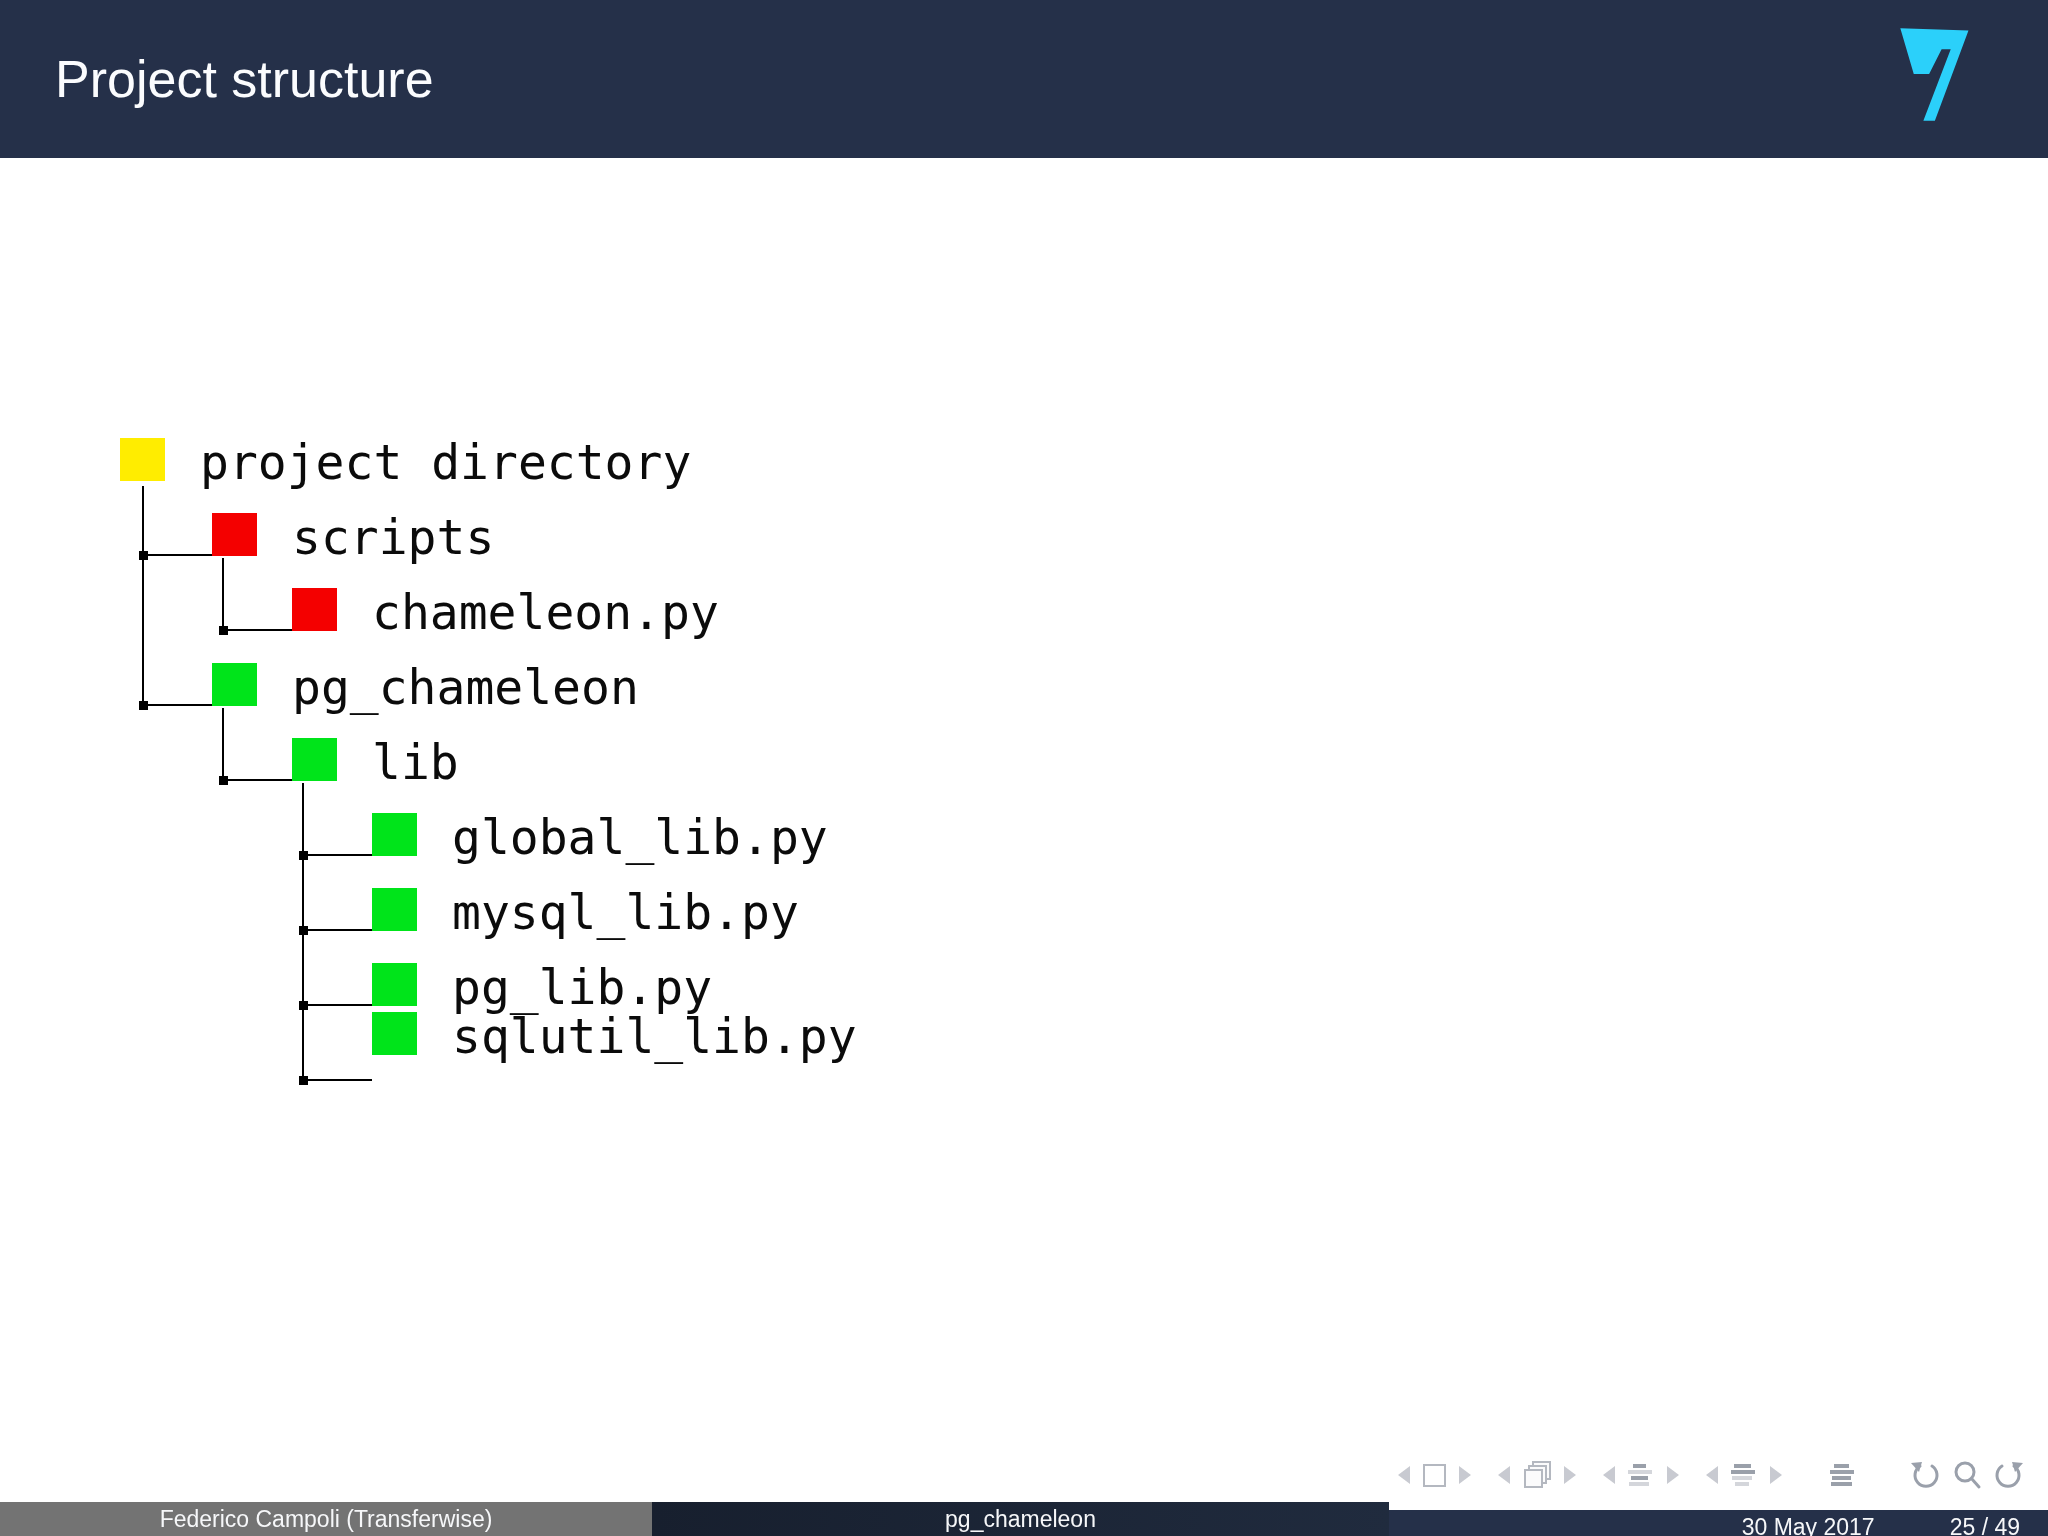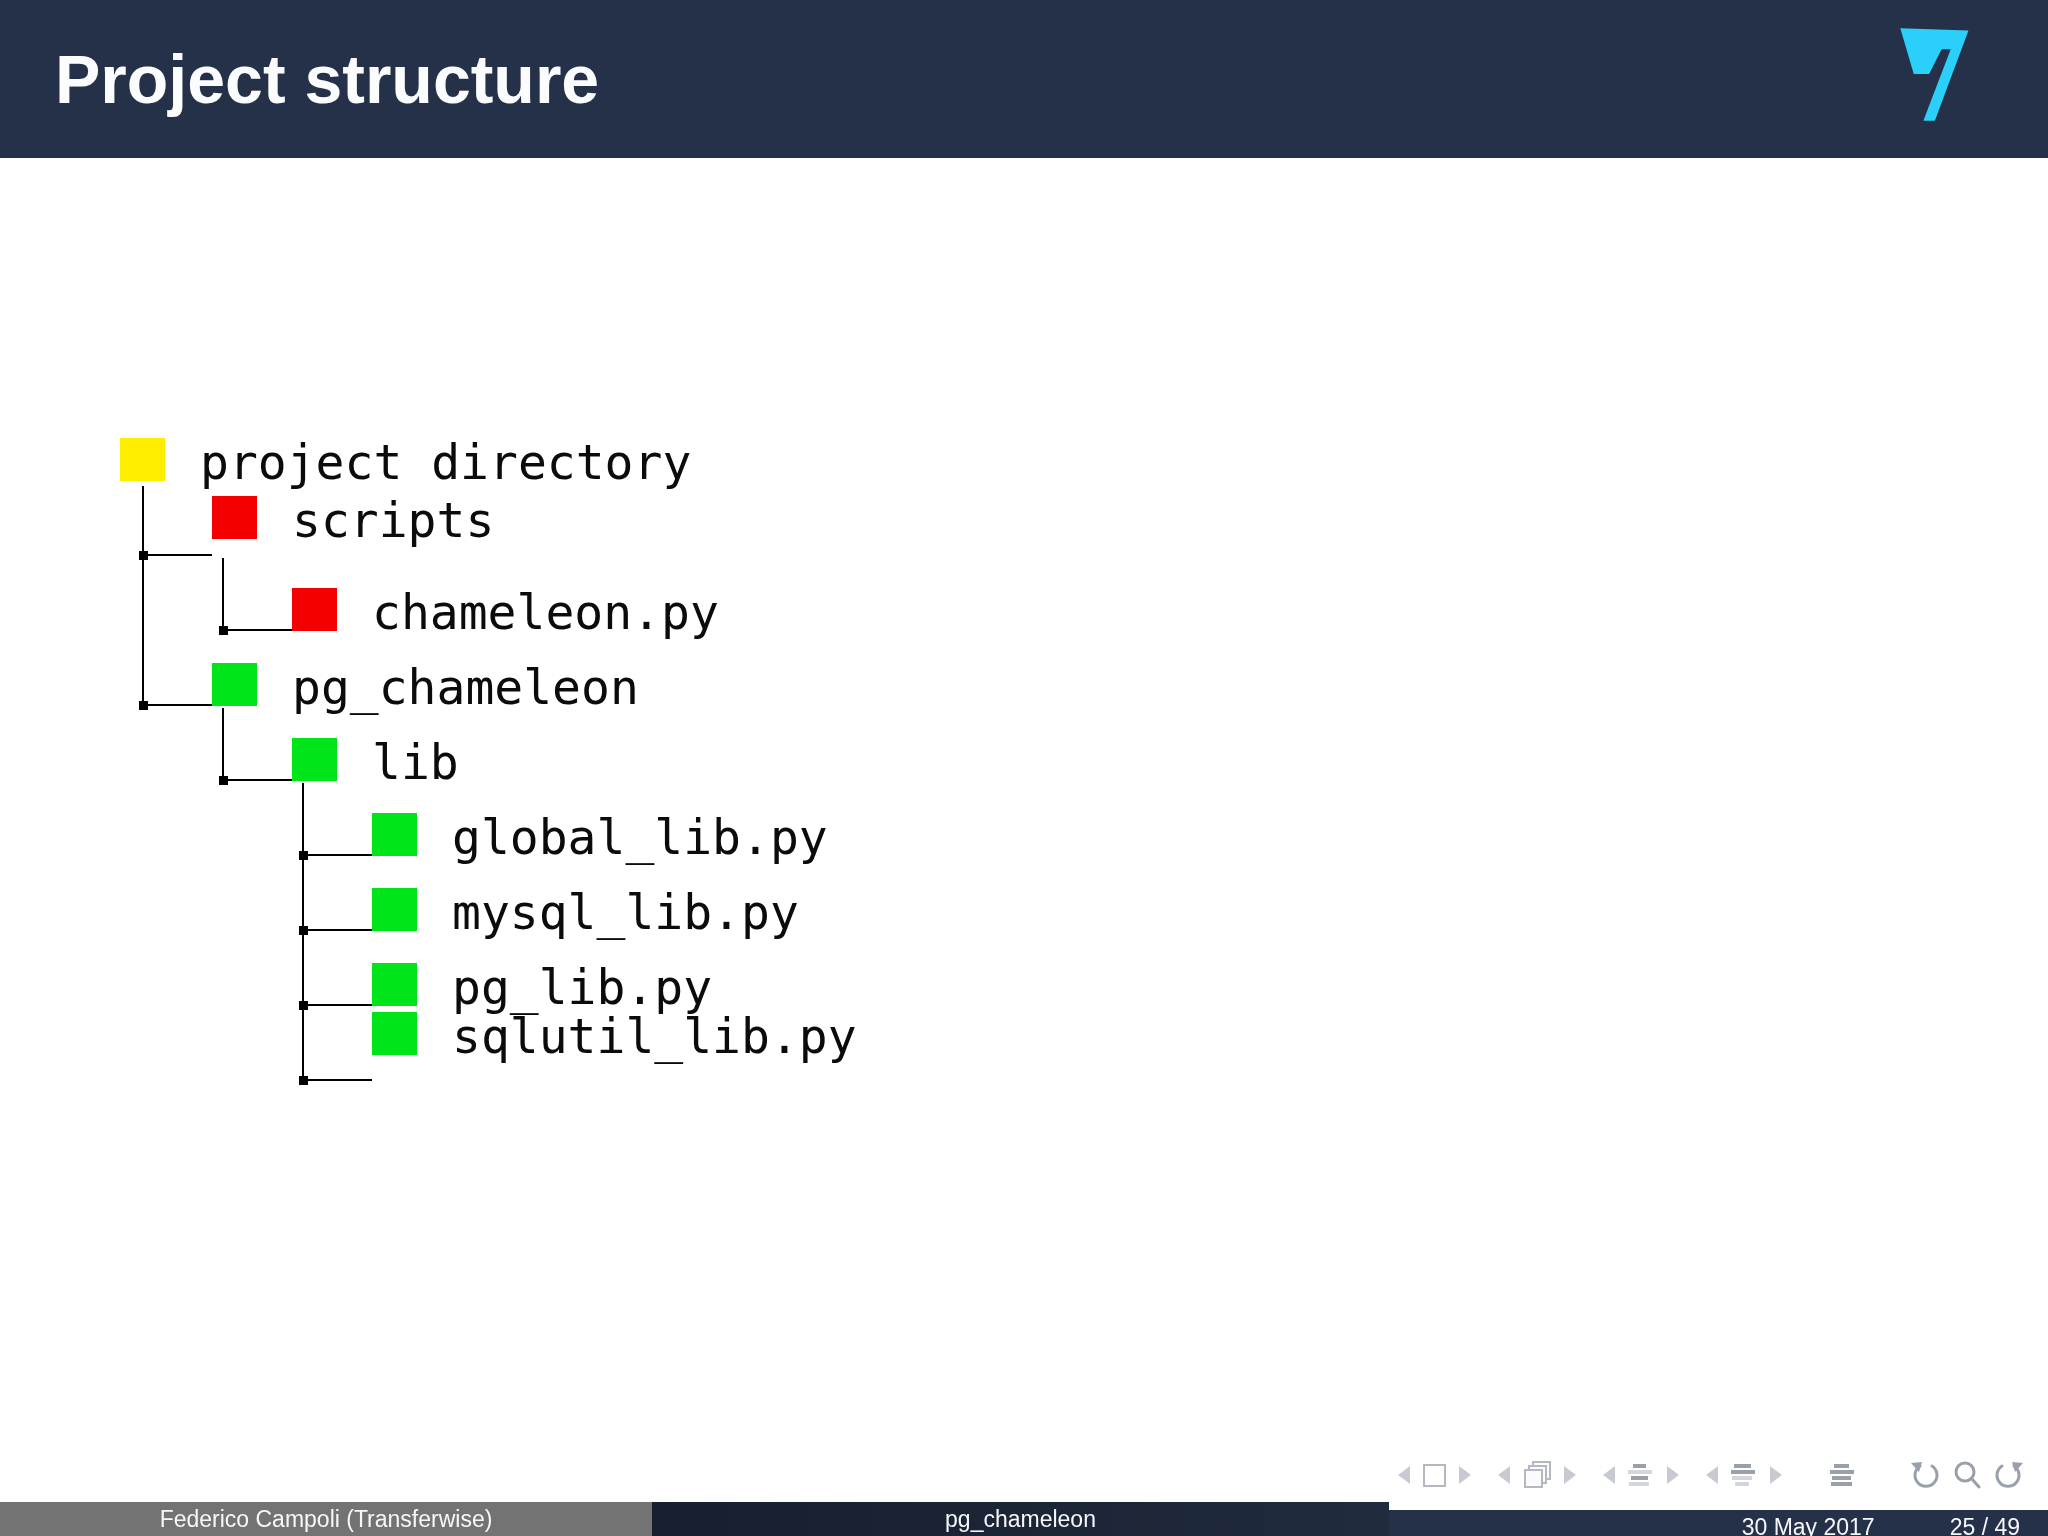--- a/index.html
+++ b/index.html
@@ -2,28 +2,28 @@
 <html><head>
 <meta charset="utf-8">
 <style>
   html,body{margin:0;padding:0;background:#888;}
   .slide{position:relative;width:2048px;height:1536px;background:#ffffff;overflow:hidden;
          font-family:"Liberation Sans", sans-serif;}
 
   
   .header{position:absolute;left:0;top:0;width:2048px;height:158px;background:#253049;
           display:flex;align-items:center;}
-  .title{color:#fbfcfe;font-size:68px;font-weight:700;letter-spacing:0px;padding-left:55px;}
+  .title{color:#fbfcfe;font-size:52px;font-weight:400;letter-spacing:0px;padding-left:55px;}
   .logo{position:absolute;left:1884px;top:14px;width:96px;height:110px;}
 
   
   .tree{position:absolute;left:0;top:0;}
   .trow{position:absolute;height:43px;}
   .r1{left:120px;top:438px}
-  .r2{left:212px;top:496px}
+  .r2{left:212px;top:513px}
   .r3{left:292px;top:588px}
   .r4{left:212px;top:663px}
   .r5{left:292px;top:738px}
   .r6{left:372px;top:813px}
   .r7{left:372px;top:888px}
   .r8{left:372px;top:963px}
   .r9{left:372px;top:1012px}
   .nsq{display:block;width:45px;height:43px;background:#ccc;}
   .nlabel{position:absolute;left:80px;top:-4px;white-space:nowrap;
           font-family:"DejaVu Sans Mono", monospace;font-size:48px;line-height:56px;color:#0b0b0b;}

